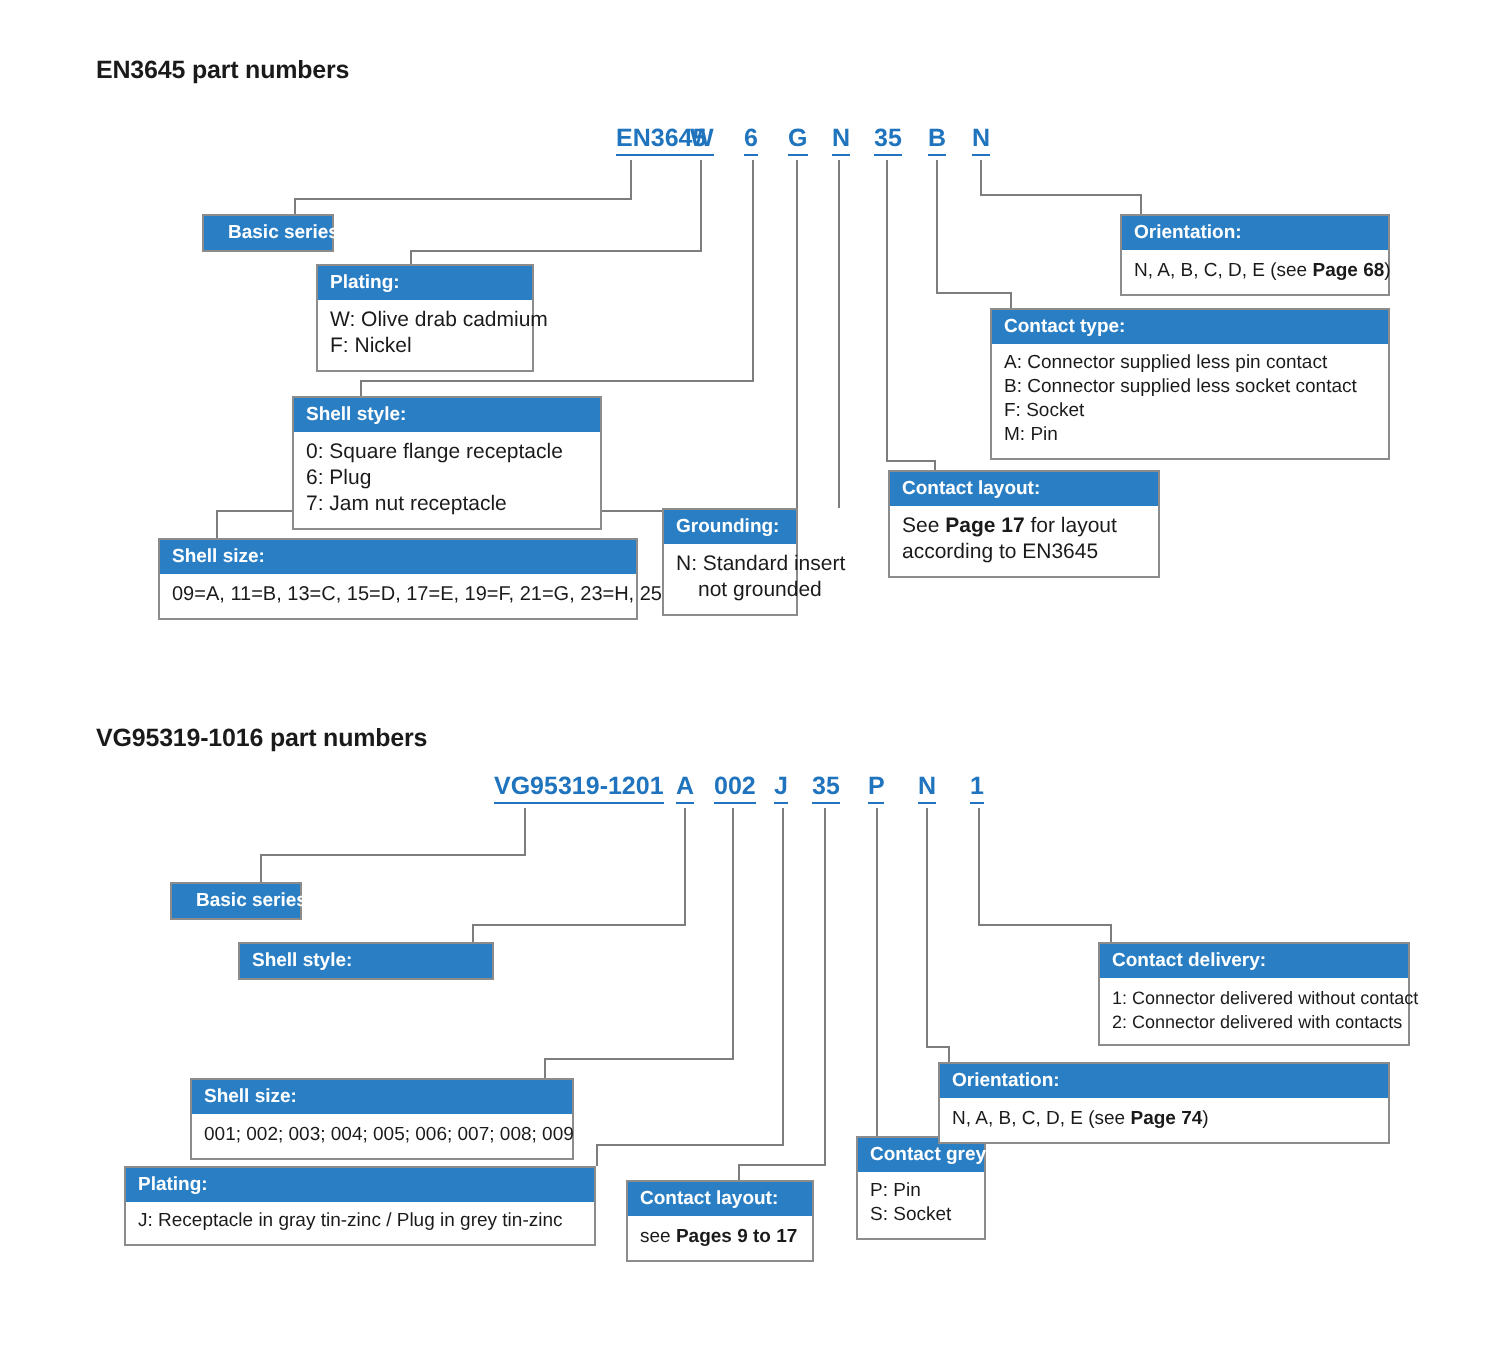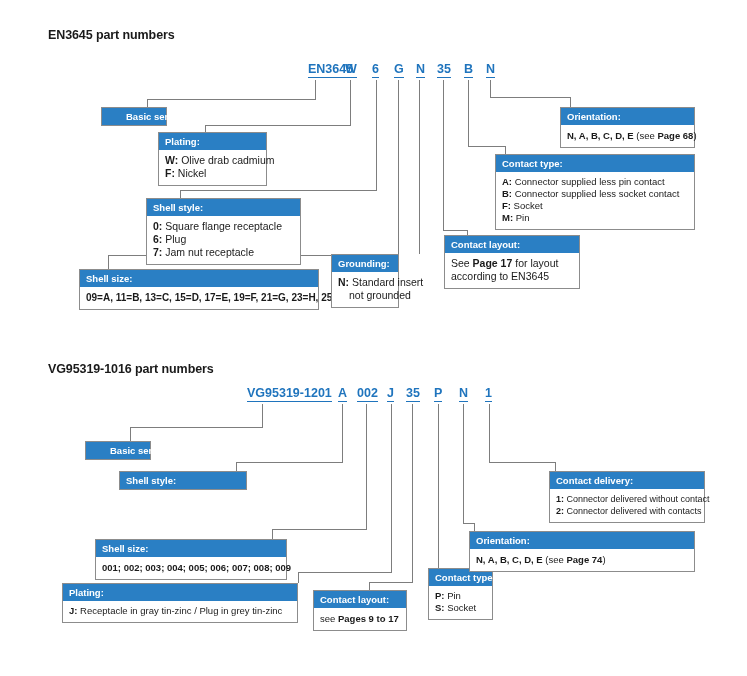--- a/index.html
+++ b/index.html
@@ -83,27 +83,27 @@
   .callout-body b { font-weight: bold; }
 
   
   .label-box {
     position: absolute;
     background: #2a7fc4;
     border: 1px solid #8c8c8c;
     color: #ffffff;
     font-size: 9.5px;
     font-weight: bold;
-    padding: 3px 24px;
+    padding: 3px 12px;
     line-height: 11px;
     white-space: nowrap;
     box-sizing: border-box;
   }
 
-  .code { font-weight: bold; }
+  .code { font-weight: normal; }
   .indent-hang {
     padding-left: 14px;
     text-indent: -14px;
   }
 </style>
 </head>
 <body>
 
 <div class="diagram">
 
@@ -277,21 +277,21 @@
   </div>
 
   <div class="callout" style="left:313px; top:590px; width:94px;">
     <div class="callout-head">Contact layout:</div>
     <div class="callout-body" style="font-size:9.5px;">
       <div class="line"><span>see </span><b>Pages 9 to 17</b></div>
     </div>
   </div>
 
   <div class="callout" style="left:428px; top:568px; width:65px;">
-    <div class="callout-head">Contact type</div>
+    <div class="callout-head">Contact grey</div>
     <div class="callout-body" style="font-size:9.5px; line-height:12px;">
       <div class="line"><span class="code">P:</span><span> Pin</span></div>
       <div class="line"><span class="code">S:</span><span> Socket</span></div>
     </div>
   </div>
 
   <div class="callout" style="left:469px; top:531px; width:226px;">
     <div class="callout-head">Orientation:</div>
     <div class="callout-body" style="font-size:9.5px;">
       <div class="line"><span class="code">N, A, B, C, D, E </span><span>(see </span><b>Page 74</b><span>)</span></div>

